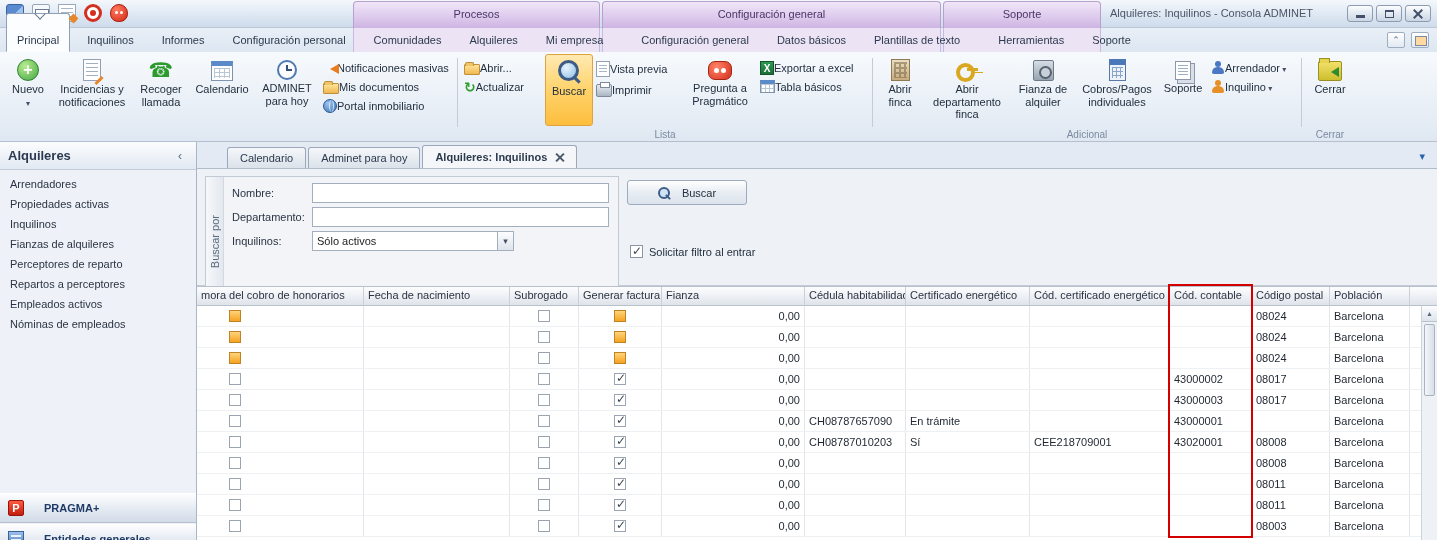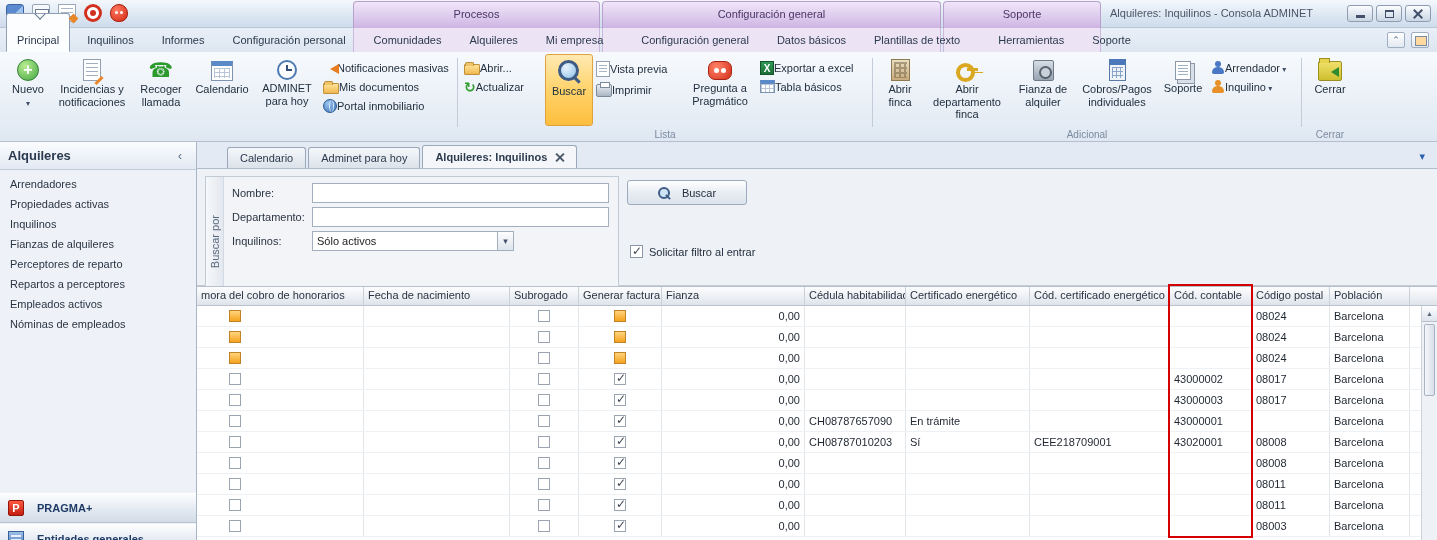--- a/index.html
+++ b/index.html
@@ -145,21 +145,21 @@
     display:flex; align-items:center; padding:0 8px; }
   .sb-title { font-size:13px; font-weight:bold; color:#2b3a50; flex:1; }
   .sb-collapse { color:#5a6a80; font-size:12px; width:16px; text-align:center; }
   .s-items { padding-top:4px; }
   .s-item { height:20px; line-height:20px; padding-left:10px; color:#2b3442; display:flex; align-items:center; }
   .s-item-label { flex:1; }
   .s-toggle { width:14px; height:14px; border-radius:50%; border:1px solid #98a6b8; background:linear-gradient(#fff,#dde4ec);
     margin-right:14px; position:relative; }
   .s-toggle::after { content:"▾"; position:absolute; left:0; right:0; top:-1px; text-align:center; font-size:8px; color:#5a6a80; }
   .s-accordion { position:absolute; left:0; right:0; top:350px; bottom:0; overflow:hidden; }
-  .acc { height:30px; margin-top:1px; display:flex; align-items:center; gap:13px; padding-left:8px;
+  .acc { height:30px; margin-top:1px; display:flex; align-items:center; gap:20px; padding-left:8px;
     background:linear-gradient(#fdfdfe,#e4eaf2 55%,#d2dbe7); border-top:1px solid #fff; border-bottom:1px solid #b7c2d0;
     font-weight:bold; color:#1e3a66; }
   .aicon { width:16px; height:16px; position:relative; flex:none; }
   .ai-pragma { background:linear-gradient(#ff5a42,#c41e10); border:1px solid #951608; border-radius:2px; color:#fff; }
   .ai-pragma::after { content:"P"; position:absolute; inset:0; text-align:center; font-size:11px; line-height:15px; }
   .ai-layers { background:linear-gradient(#9fc0e8,#4a78b4); border:1px solid #35609a; }
   .ai-layers::after { content:""; position:absolute; left:2px; top:3px; right:2px; height:9px;
     background:repeating-linear-gradient(#e8f0fa 0 2px,transparent 2px 4px); }
 
   

